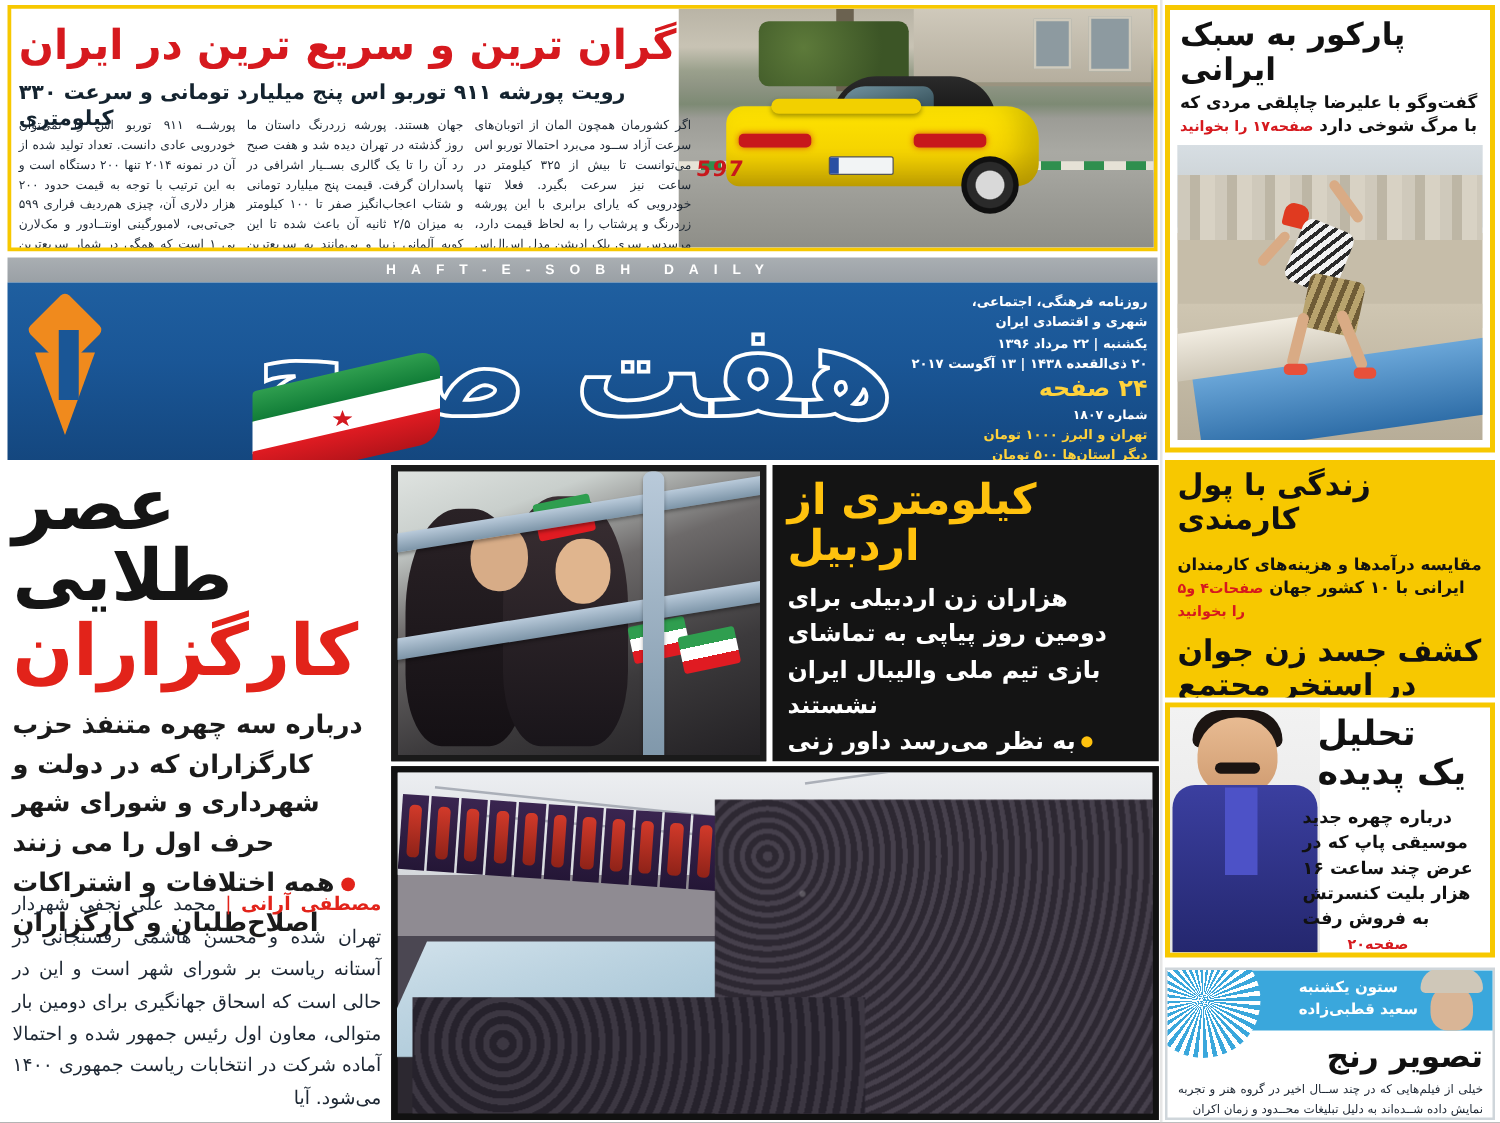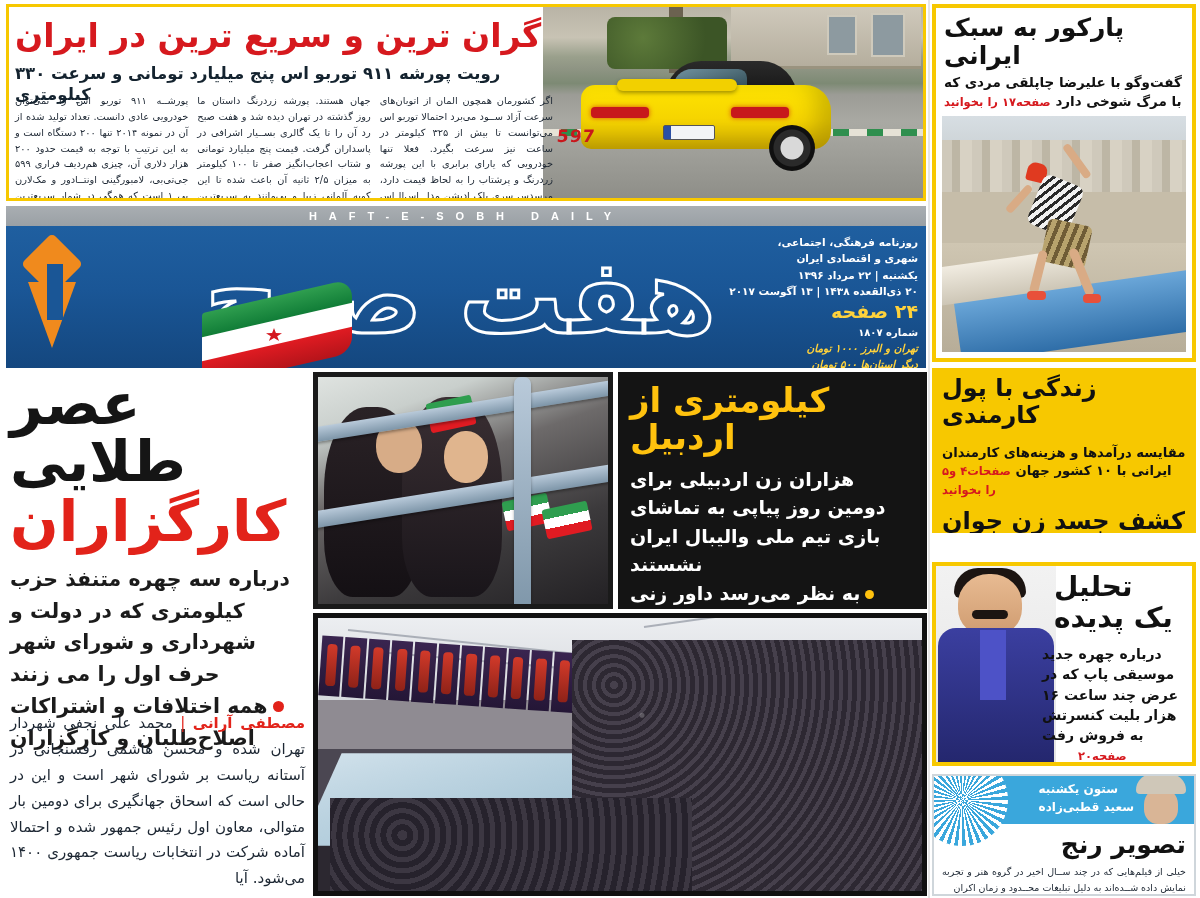--- a/index.html
+++ b/index.html
@@ -102,21 +102,21 @@
     position:absolute; left:6px; top:226px; width:920px; height:142px;
     background:linear-gradient(180deg,#1f5fa0 0%,#1a5696 45%,#14477f 100%);
     overflow:hidden;
   }
   .mh-info {
     position:absolute; right:8px; top:8px; width:190px; text-align:right;
     color:#ffffff; font-size:10.5px; line-height:1.55; font-weight:bold;
   }
   .mh-info .pages { color:#ffd23b; font-size:19px; line-height:1.35; font-weight:bold; }
   .mh-info .issue { color:#ffffff; font-size:10px; }
-  .mh-info .price { color:#ffd23b; font-size:10.5px;font-style:italic; }
+  .mh-info .price { color:#ffd23b; font-size:10.5px; }
   .mh-logo {
     position:absolute; left:60px; top:-2px; width:650px; height:146px;
     color:#ffffff; font-size:104px; font-weight:bold; line-height:1;
     display:flex; align-items:center; justify-content:flex-start;
     -webkit-text-stroke: 3px #ffffff; color:transparent;
     letter-spacing:-6px;
     text-shadow:none;
   }
   .mh-seven {
     position:absolute; left:16px; top:16px; width:64px; height:112px;
@@ -255,21 +255,21 @@
     background:repeating-linear-gradient(120deg,#2a2a2a 0 3px,#f2f2f2 3px 7px);
     border-radius:8px; transform:rotate(22deg);}
   .pk-shorts { position:absolute; left:28%; top:44%; width:44%; height:28%;
     background:repeating-linear-gradient(100deg,#6f5c36 0 4px,#b8a36d 4px 9px);
     border-radius:6px; transform:rotate(12deg);}
   .pk-cap { position:absolute; left:12%; top:6%; width:20%; height:12%;
     background:#e03a20; border-radius:8px 8px 3px 3px; transform:rotate(14deg);}
   .pk-leg { position:absolute; background:#d9ab85; border-radius:5px;}
   .pk-shoe { position:absolute; width:18%; height:6%; background:#e8503a; border-radius:4px;}
 
-  .money { position:absolute; left:4px; top:368px; right:4px; height:165px;
+  .money { position:absolute; left:4px; top:368px; right:4px; height:190px;
     background:#f7c800; padding:7px 10px 6px 10px; overflow:hidden;}
   .mn-t1 { text-align:left; color:#111; font-weight:bold; font-size:24px; line-height:1.12;}
   .mn-d1 { text-align:left; color:#111; font-weight:bold; font-size:13.2px; line-height:1.42; margin-top:15px;}
   .mn-d1 .pg { color:#d6191e; font-size:11.5px;}
   .mn-t2 { text-align:left; color:#111; font-weight:bold; font-size:24px; line-height:1.12; margin-top:8px;}
 
   .tahlil { position:absolute; left:4px; top:562px; right:4px; height:204px;
     border:4px solid #f7c800; background:#fff; overflow:hidden;}
   .th-title { position:absolute; right:8px; top:6px; width:130px; text-align:left;
     color:#111; font-weight:bold; font-size:28px; line-height:1.1;}
@@ -377,21 +377,21 @@
       <div class="band w"></div>
       <div class="band r"></div>
       <div class="em"></div>
     </div>
   </div>
 
   <div class="lead">
     <div class="lead-t1">عصر طلایی</div>
     <div class="lead-t2">کارگزاران</div>
     <div class="lead-deck">
-      <span>درباره سه چهره متنفذ حزب کیلومتری که در دولت و شهرداری و شورای شهر حرف اول را می زنند</span>
+      <span>درباره سه چهره متنفذ حزب کارگزاران که در دولت و شهرداری و شورای شهر حرف اول را می زنند</span>
       <br>
       <span class="lead-bullet"></span><span>همه اختلافات و اشتراکات اصلاح‌طلبان و کارگزاران</span>
     </div>
     <div class="lead-body">
       <span class="author">مصطفی آرانی</span><span class="sep">&nbsp;|&nbsp;</span><span>محمد علی نجفی شهردار تهران شده و محسن هاشمی رفسنجانی در آستانه ریاست بر شورای شهر است و این در حالی است که اسحاق جهانگیری برای دومین بار متوالی، معاون اول رئیس جمهور شده و احتمالا آماده شرکت در انتخابات ریاست جمهوری ۱۴۰۰ می‌شود. آیا</span>
     </div>
   </div>
 
   <div class="center-col">
 

